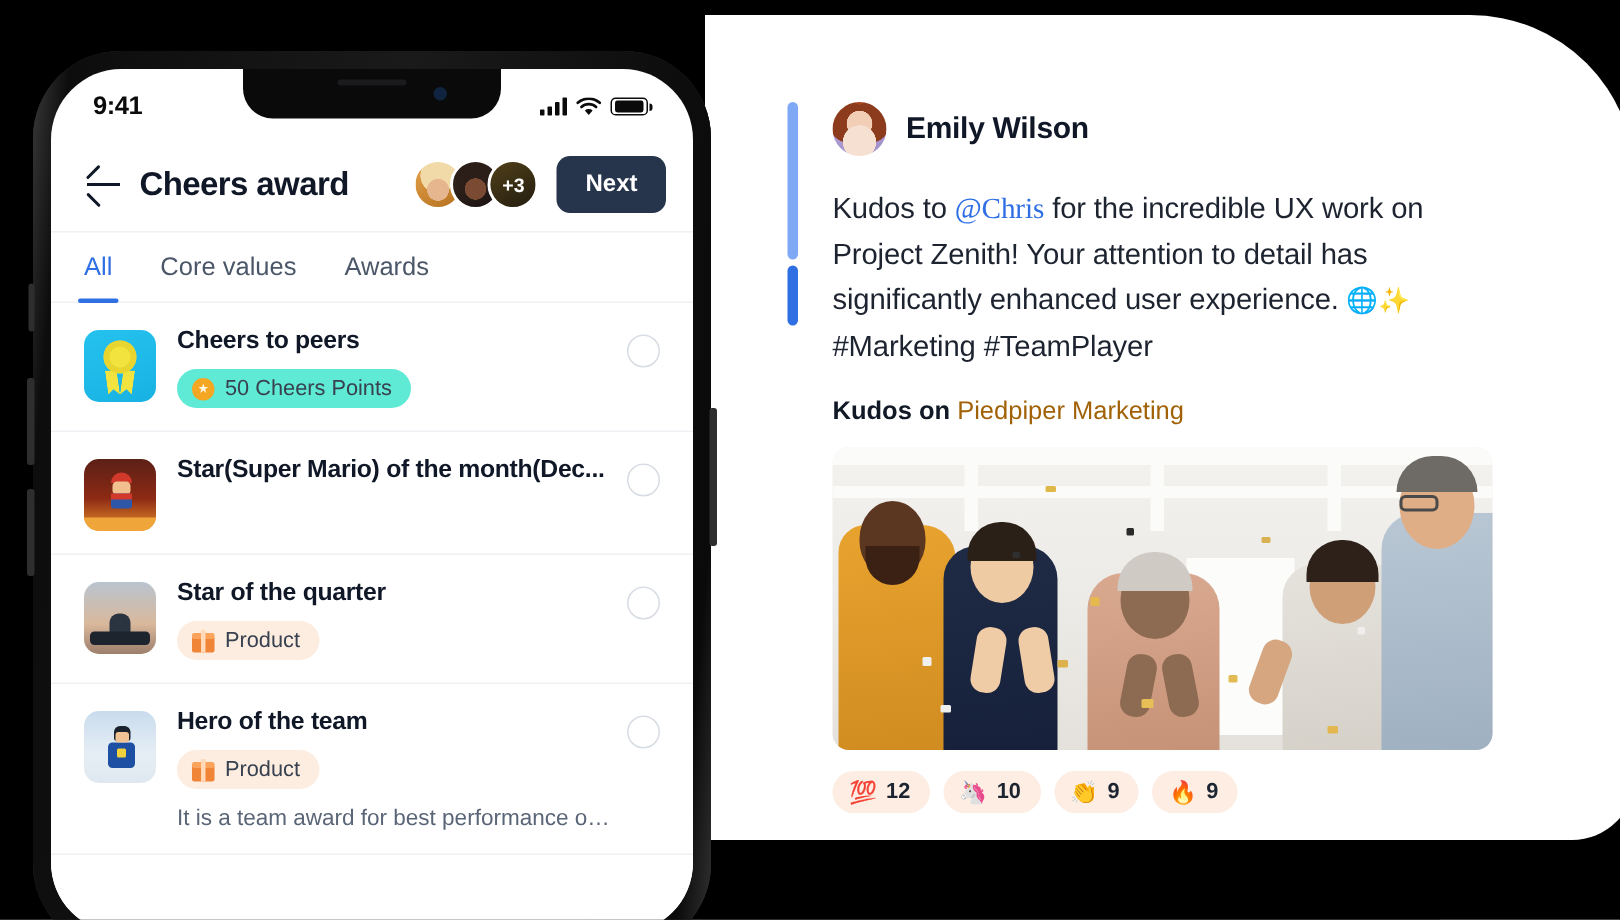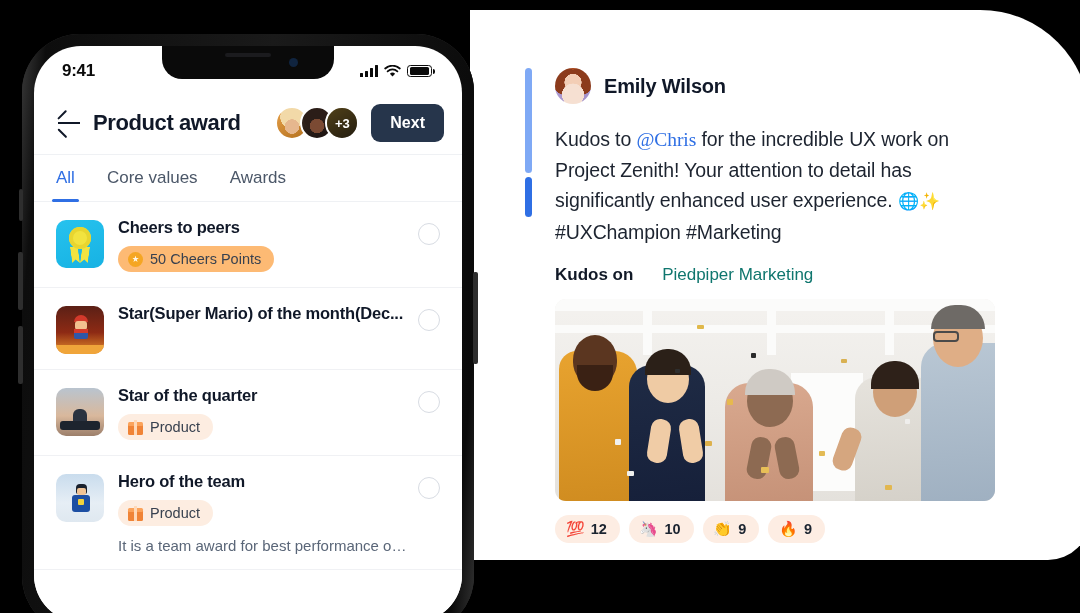--- a/index.html
+++ b/index.html
@@ -42,21 +42,21 @@
 
   .post-body {
     margin-left: 30px; margin-top: 20px;
     font-size: 19.5px; line-height: 30px; color: #1d2430; letter-spacing: -.1px;
   }
   .mention { color: #2F6FE4; font-family: Liberation Serif, serif; }
   .emoji-in { font-size: 17px; }
 
   .posted-on { margin-left: 30px; margin-top: 18px; font-size: 17px; }
   .posted-on b { color: #111927; font-weight: bold; }
-  .posted-on span.org { color: #0f766e; margin-left: 24px; }
+  .posted-on span.org { color: #a16207; }
 
   #post-photo {
     margin-left: 30px; margin-top: 14px;
     width: 440px; height: 202px;
     border-radius: 11px; overflow: hidden; position: relative;
     background: linear-gradient(180deg, #f4f2ef 0%, #eceae6 55%, #e4e1dc 100%);
   }
   #post-photo .beam { position:absolute; background:#fbfbfa; }
   .fig { position:absolute; bottom:0; }
   .head { position:absolute; border-radius:50%; }
@@ -189,21 +189,21 @@
   .t-hero .hbody { position:absolute; left:16px; top:21px; width:18px; height:17px; background:#1d4fa3; border-radius:3px; }
   .t-hero .hcape { position:absolute; left:12px; top:22px; width:26px; height:17px; background:#c0272d; border-radius:3px; z-index:-1; }
   .t-hero .hlogo { position:absolute; left:22px; top:25px; width:6px; height:6px; background:#f2d23c; border-radius:1px; }
 
   .row-main { margin-left: 14px; flex: 1; min-width: 0; }
   .award-title { font-size: 16.5px; font-weight: bold; color: #101828; white-space: nowrap; overflow: hidden; text-overflow: ellipsis; letter-spacing:-.2px; }
   .badge {
     display: inline-flex; align-items: center; gap: 7px; margin-top: 9px;
     border-radius: 999px; padding: 5px 13px 5px 10px; font-size: 14.5px; color: #38414F;
   }
-  .badge.points { background: #fdba74; }
+  .badge.points { background: #5eead4; }
   .badge.product { background: #FDEDE1; }
   .coin { width: 15px; height: 15px; border-radius: 50%; background: #F5A623; position: relative; flex:none; }
   .coin::after { content:""; position:absolute; left:50%; top:50%; transform:translate(-50%,-50%); width:7px; height:7px; background:#fff7e6;
                  clip-path: polygon(50% 0,61% 35%,98% 35%,68% 57%,79% 92%,50% 70%,21% 92%,32% 57%,2% 35%,39% 35%); }
   .gift { width: 15px; height: 15px; position: relative; flex:none; }
   .gift::before { content:""; position:absolute; left:0; top:4px; width:15px; height:11px; background:#F08437; border-radius:1.5px; }
   .gift::after { content:""; position:absolute; left:0; top:2px; width:15px; height:4px; background:#FBA35B; border-radius:1.5px; }
   .gift i { position:absolute; left:6px; top:0; width:3px; height:15px; background:#FFD9B8; z-index:2; }
   .award-desc { font-size: 15px; color: #5A6678; margin-top: 11px; white-space: nowrap; overflow: hidden; text-overflow: ellipsis; }
   .radio { width: 22px; height: 22px; border-radius: 50%; border: 1.6px solid #D8DCE3; flex: none; margin-top: 5px; margin-left: 10px; cursor: pointer; }
@@ -221,21 +221,21 @@
         <div class="accent-b"></div>
       </div>
 
       <div class="post-head">
         <div class="avatar-em"></div>
         <div class="post-author">Emily Wilson</div>
       </div>
 
       <div class="post-body">
         <span>Kudos to </span><span class="mention">@Chris</span><span> for the incredible UX work on Project Zenith! Your attention to detail has significantly enhanced user experience. </span><span class="emoji-in">🌐</span><span class="emoji-in">✨</span><br>
-        <span>#UXChampion #Marketing</span>
+        <span>#Marketing #TeamPlayer</span>
       </div>
 
       <div class="posted-on">
         <b>Kudos on</b>
         <span class="org">Piedpiper Marketing</span>
       </div>
 
       <div id="post-photo">
         <div class="beam" style="left:0;top:0;width:440px;height:12px"></div>
         <div class="beam" style="left:0;top:26px;width:440px;height:8px"></div>
@@ -336,21 +336,21 @@
           <div class="battery">
               <i></i>
             </div>
         </div>
       </div>
 
       <div id="app-header">
         <div id="back-arrow">
             <i></i>
           </div>
-        <div id="screen-title">Product award</div>
+        <div id="screen-title">Cheers award</div>
         <div id="header-right">
           <div class="avstack">
             <div class="av av1"></div>
             <div class="av av2"></div>
             <div class="av av3">
               <span class="plus3">+3</span>
             </div>
           </div>
           <button id="next-btn">Next</button>
         </div>

